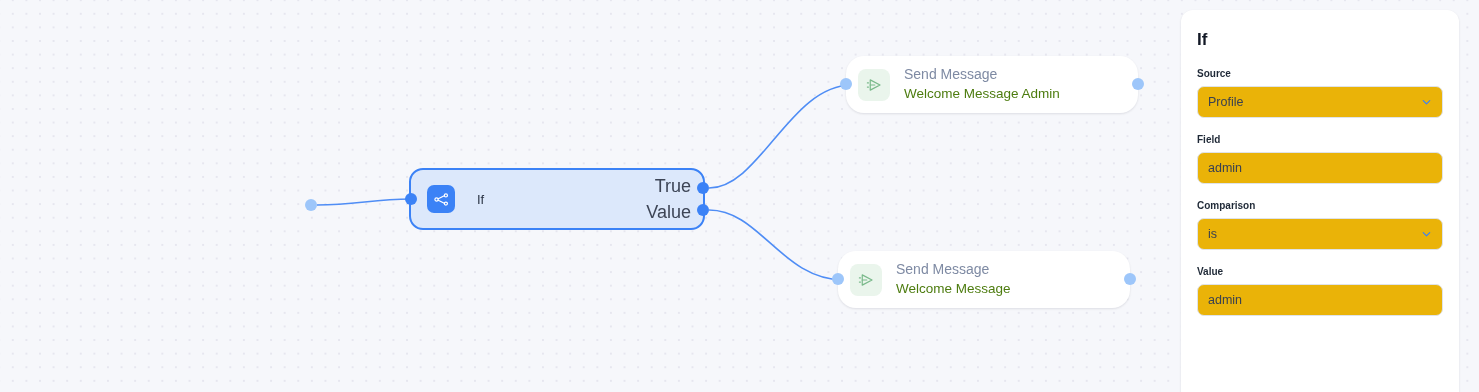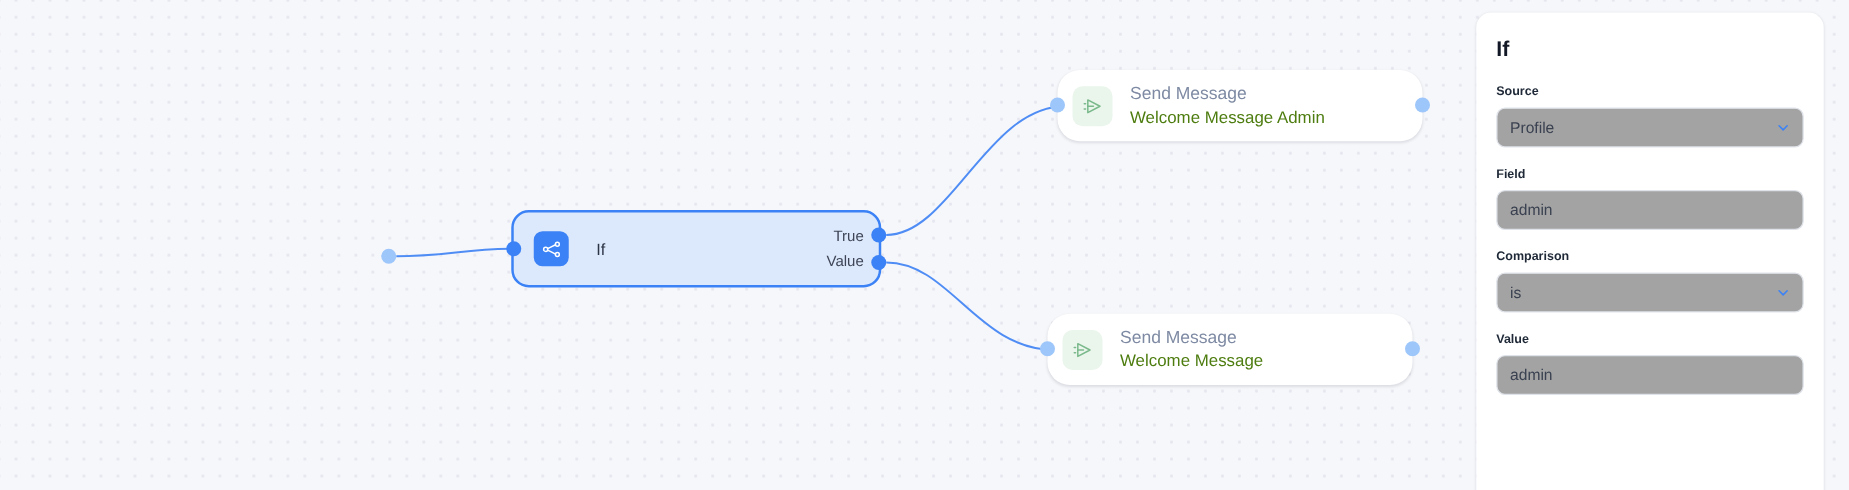--- a/index.html
+++ b/index.html
@@ -89,21 +89,21 @@
   }
   .if-ports {
     position: absolute;
     right: 12px; top: 0; height: 100%;
     display: flex; flex-direction: column;
     justify-content: center;
     gap: 8px;
     align-items: flex-end;
   }
   .if-port-label {
-    font-size: 12px;
+    font-size: 18px;
     color: #3d4556;
     line-height: 1;
   }
 
   
   .msg-node { padding-left: 12px; }
   #node-msg-admin { left: 846px; top: 56px;  width: 292px; height: 57px; }
   #node-msg-plain { left: 838px; top: 251px; width: 292px; height: 57px; }
 
   .msg-badge {
@@ -146,21 +146,21 @@
     font-size: 10px;
     font-weight: bold;
     color: #1f2937;
     margin-bottom: 7px;
   }
   .control {
     position: relative;
     height: 32px;
     border: 1px solid #dfe3e9;
     border-radius: 7px;
-    background: #a3a3a3;
+    background: #eab308;
     display: flex;
     align-items: center;
     padding: 0 10px;
     margin-bottom: 16px;
   }
   .control .ctl-value {
     font-size: 12.5px;
     color: #3a4150;
   }
   .control.select .ctl-value { color: #3a4150; }

